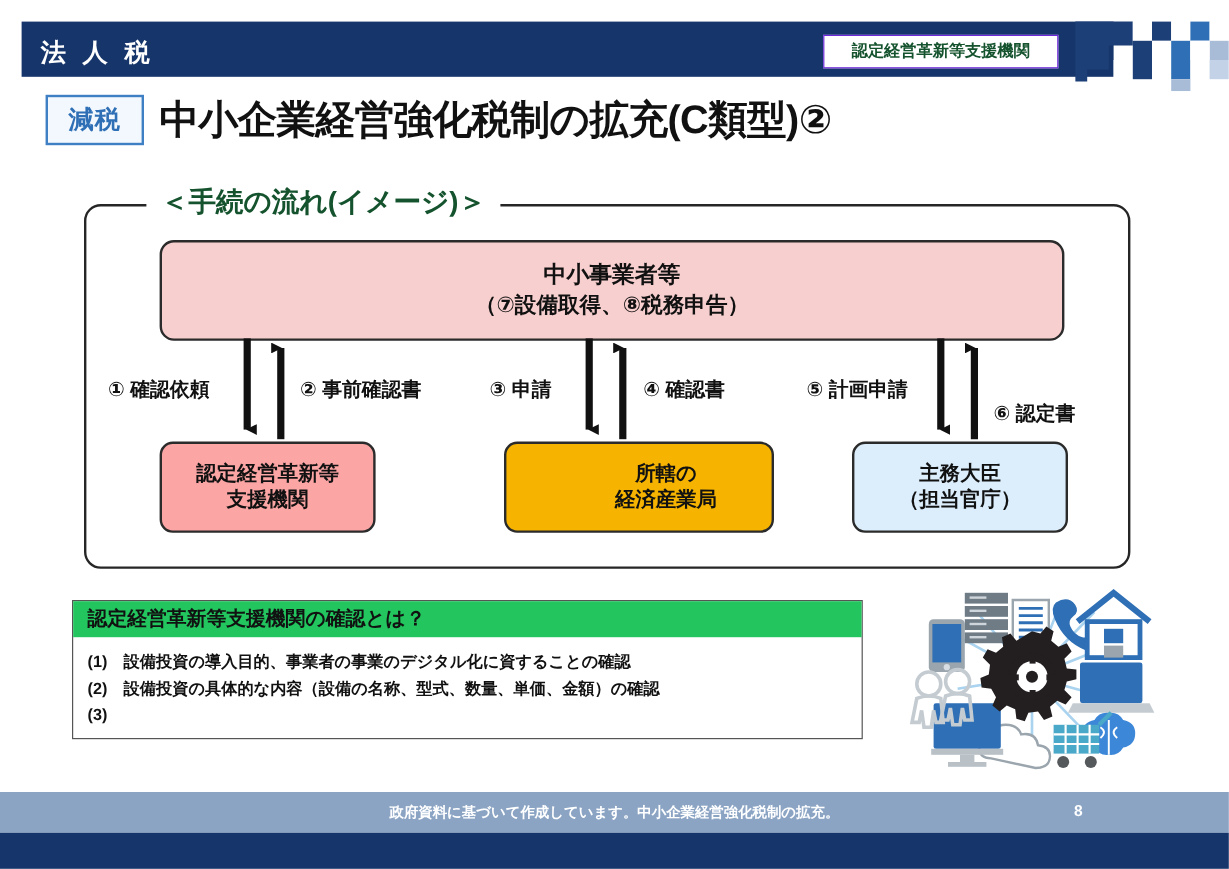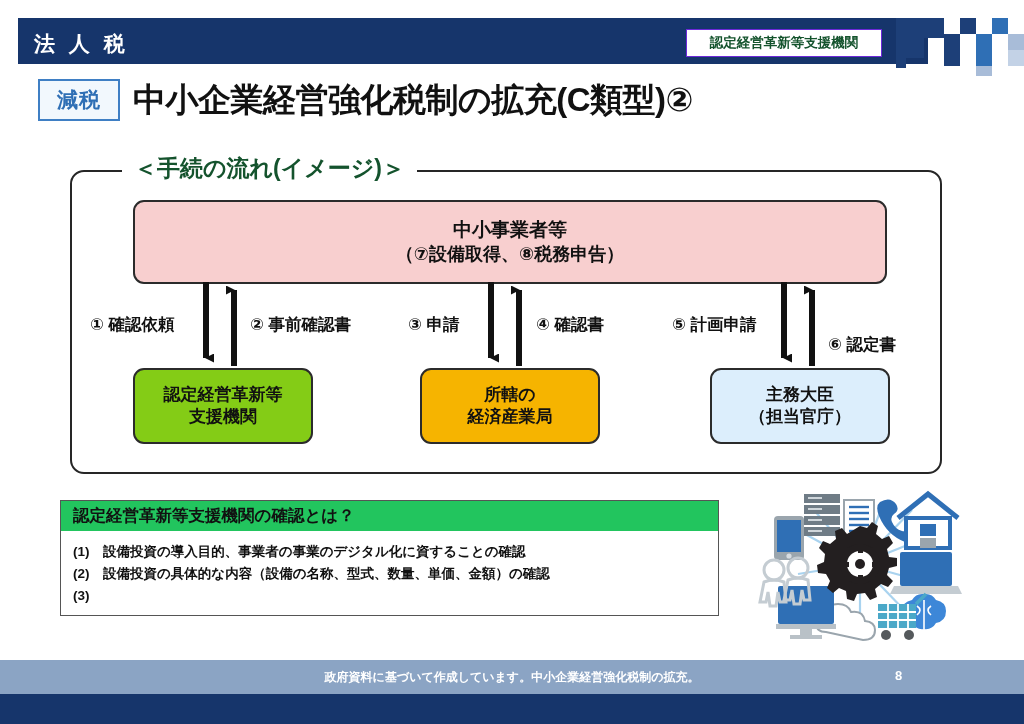--- a/index.html
+++ b/index.html
@@ -55,30 +55,30 @@
   }
 
   .node{
     position:absolute;border:2px solid #2b2b2b;border-radius:11px;
     display:flex;flex-direction:column;align-items:center;justify-content:center;
     text-align:center;line-height:1.28;
     font-weight:bold;color:#111111;
   }
   .node-top{
     left:133px;top:200px;width:750px;height:80px;
-    background:#f8cfcf;font-size:19px;
+    background:#f8cfcf;font-size:19px;border-radius:12px;
   }
   .node-top .l2{font-size:18px;}
   .node-green{
     left:133px;top:368px;width:176px;height:72px;
-    background:#84cc16;font-size:17px;
+    background:#fca5a5;font-size:17px;
   }
   .node-orange{
     left:420px;top:368px;width:176px;height:72px;
-    background:#f6b400;font-size:17px;
+    background:#f6b400;font-size:17px;padding-left:45px;
   }
   .node-blue{
     left:710px;top:368px;width:176px;height:72px;
     background:#dceefc;font-size:17px;
   }
 
   .arrows{position:absolute;left:0;top:0;width:1024px;height:724px;
           pointer-events:none;z-index:3;}
 
   .flow-label{

